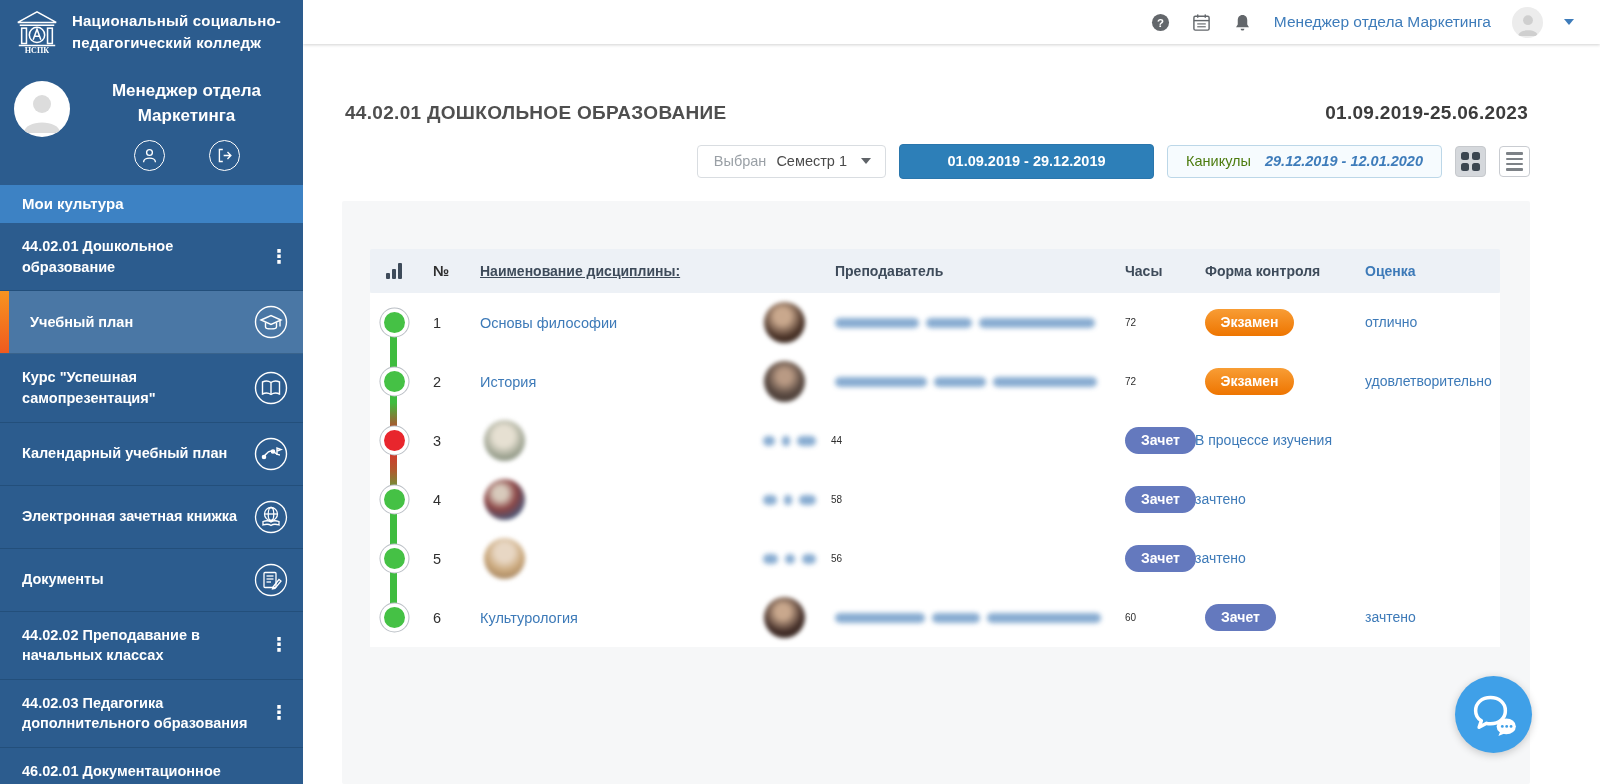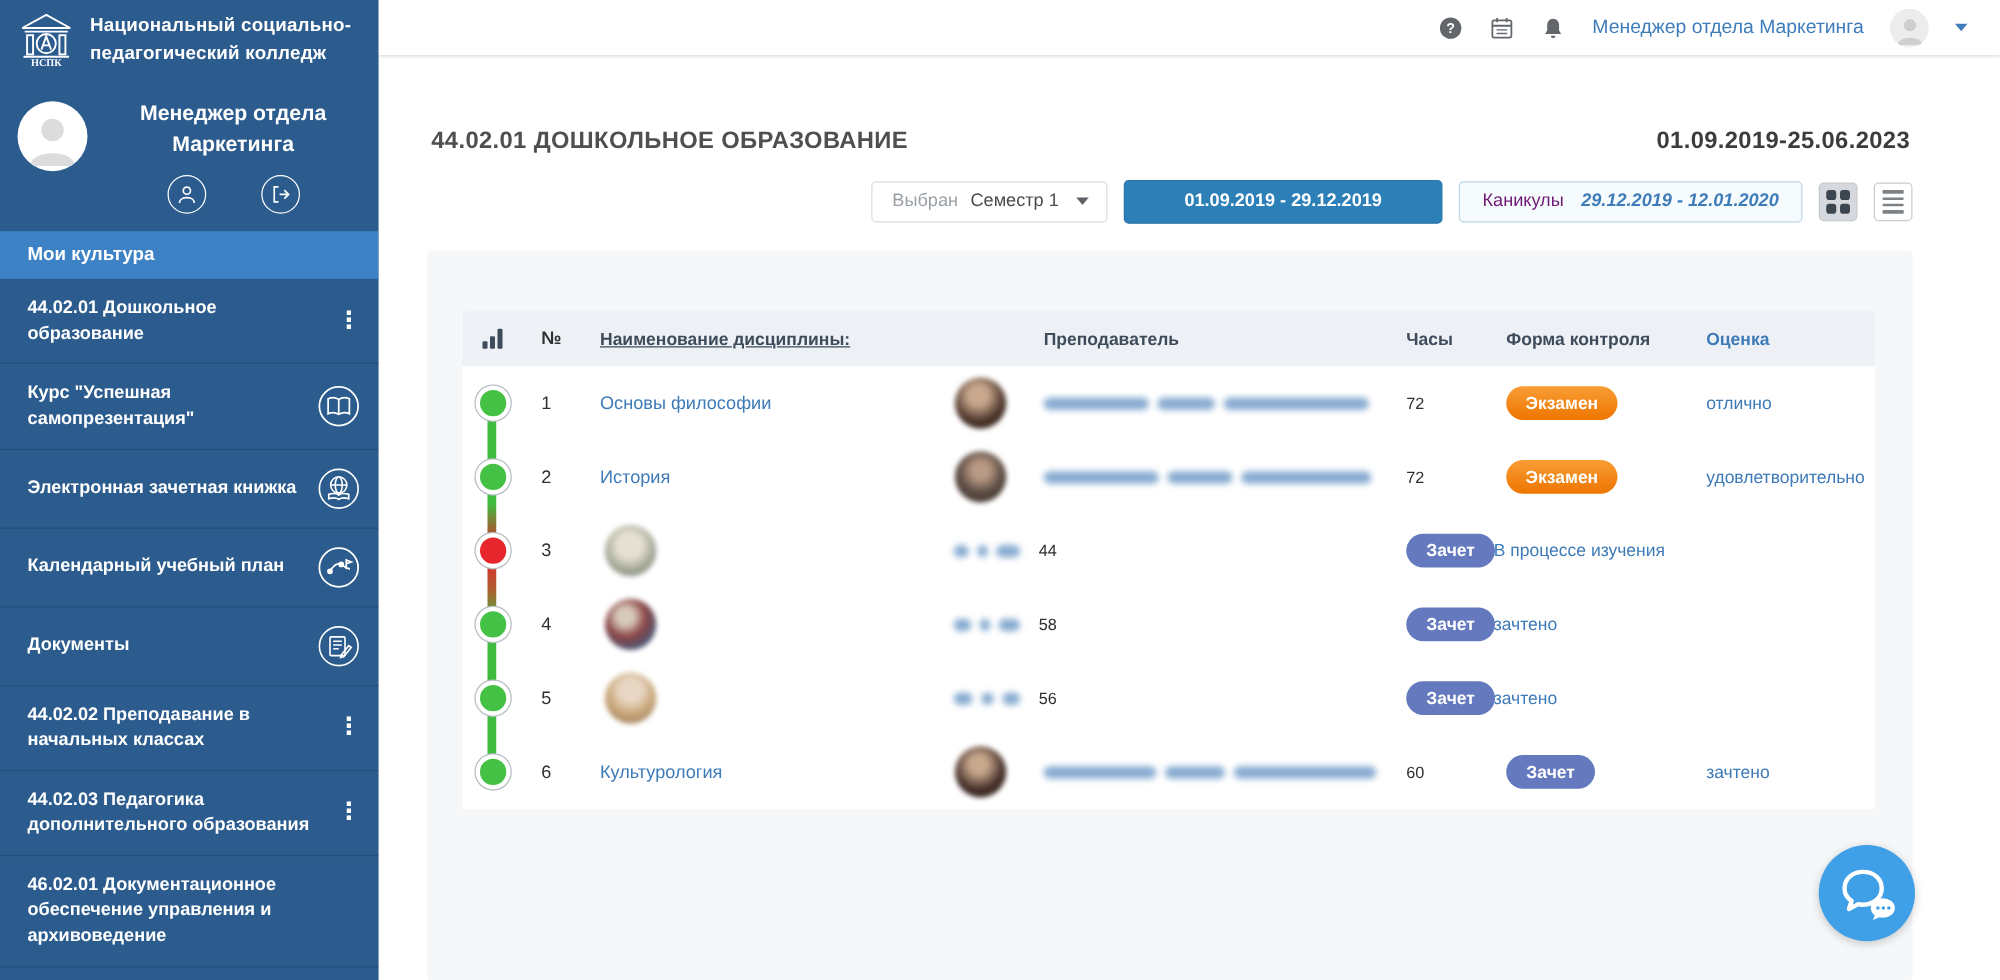--- a/index.html
+++ b/index.html
@@ -64,21 +64,21 @@
   .sem-select .muted { color:#9aa0a6; }
   .sem-select .val { color:#4a4a4a; }
   .sem-caret { width:0; height:0; border-left:5px solid transparent; border-right:5px solid transparent;
     border-top:6px solid #5f6368; margin-left:4px; }
   .period-btn { background:#2d7fb8; border:1px solid #2a76ac; border-radius:4px;
     color:#fff; font-size:14.5px; font-weight:700; padding:8px 0 9px 0;
     width:255px; text-align:center; cursor:pointer; }
   .holiday-box { display:flex; align-items:center; gap:14px; background:#f6fbfe;
     border:1px solid #bcd7e8; border-radius:4px; padding:7px 18px 8px 18px;
     font-size:14.5px; cursor:pointer; }
-  .holiday-box .muted { color:#701a75; }
+  .holiday-box .muted { color:#4d7c0f; }
   .holiday-box .dates { color:#3e7cba; font-weight:600;font-style:italic; }
   .toggle { width:31px; height:31px; border-radius:4px; display:flex; align-items:center;
     justify-content:center; cursor:pointer; }
   .toggle.grid-active { background:#d5d8dc; border:1px solid #c6c9cd; }
   .toggle.list { background:#fff; border:1px solid #c9ccd1; }
   .grid-glyph { display:grid; grid-template-columns:8px 8px; grid-template-rows:8px 8px; gap:3px; }
   .grid-glyph span { background:#3b4650; border-radius:2.5px; }
   .list-glyph { display:flex; flex-direction:column; gap:3px; }
   .list-glyph span { width:17px; height:2.4px; background:#7d8287; border-radius:1px; }
 
@@ -116,21 +116,21 @@
   .t-avatar { width:41px; height:41px; border-radius:50%; filter:blur(2px); }
   .av1 { background:radial-gradient(circle at 45% 35%,#c9a88d 0 22%,#4a3328 60%,#2e2019 100%); }
   .av2 { background:radial-gradient(circle at 50% 38%,#b99a84 0 20%,#5a4a42 55%,#39302c 100%); }
   .av3 { background:radial-gradient(circle at 48% 40%,#e6e0d2 0 30%,#9aa08e 65%,#6f7a6c 100%); }
   .av4 { background:radial-gradient(circle at 40% 35%,#d8cabc 0 18%,#8a4444 45%,#3f5a80 80%,#30455f 100%); }
   .av5 { background:radial-gradient(circle at 50% 35%,#e8d7c4 0 26%,#caa87c 55%,#8a6b4e 100%); }
   .av6 { background:radial-gradient(circle at 46% 36%,#c9a88d 0 20%,#45302a 58%,#281c16 100%); }
   .c-teacher { padding-left:19px; }
   .blur-name { display:flex; gap:7px; filter:blur(2.6px); opacity:.9; cursor:pointer; }
   .blur-name span { height:10px; border-radius:5px; background:#7ba3cc; display:block; }
-  .c-hours { font-size:13px; color:#2f2f2f; padding-left:15px; }
+  .c-hours { font-size:10px; color:#2f2f2f; padding-left:15px; }
   .c-badge { padding-left:15px; }
   .pill { display:inline-block; color:#fff; font-size:14px; font-weight:700;
     border-radius:15px; padding:5px 0 6px 0; text-align:center; }
   .pill.exam { width:89px; background:linear-gradient(180deg,#f89d35,#ee7500); }
   .pill.credit { width:71px; background:#6479be; }
   .c-grade { padding-left:5px; font-size:14px; color:#3d7ab8; line-height:1.45; padding-right:10px; }
 
   .chat-fab { position:absolute; right:68px; bottom:31px; width:77px; height:77px;
     border-radius:50%; background:#3fa0e8; box-shadow:0 2px 8px rgba(0,0,0,.2);
     display:flex; align-items:center; justify-content:center; cursor:pointer; z-index:20; }
@@ -184,49 +184,58 @@
     </div>
 
     <div class="section-head">Мои культура</div>
 
     <nav class="nav">
       <div class="nav-item">
         <span class="label">44.02.01 Дошкольное образование</span>
         <span class="kebab">⋮</span>
       </div>
 
+      <div class="nav-item active">
+        <span class="label">Учебный план</span>
+        <svg class="nav-circle" viewBox="0 0 36 36" fill="none" stroke="#fff" stroke-width="1.4">
+          <circle cx="18" cy="18" r="15.5"></circle>
+          <path d="M8 16 L18 11.5 L28 16 L18 20.5 Z"></path>
+          <path d="M12.5 18.5 V23 C12.5 25.5 23.5 25.5 23.5 23 V18.5"></path>
+          <line x1="27" y1="16.5" x2="27" y2="22.5"></line>
+        </svg>
+      </div>
 
       <div class="nav-item">
         <span class="label">Курс "Успешная самопрезентация"</span>
         <svg class="nav-circle" viewBox="0 0 36 36" fill="none" stroke="#fff" stroke-width="1.4">
           <circle cx="18" cy="18" r="15.5"></circle>
           <path d="M18 12.5 C15.5 10.8 12 10.8 9.5 12 V24 C12 22.8 15.5 22.8 18 24.5 C20.5 22.8 24 22.8 26.5 24 V12 C24 10.8 20.5 10.8 18 12.5 Z"></path>
           <line x1="18" y1="12.5" x2="18" y2="24.5"></line>
+        </svg>
+      </div>
+
+      <div class="nav-item">
+        <span class="label">Календарный учебный план</span>
+        <svg class="nav-circle" viewBox="0 0 36 36" fill="none" stroke="#fff" stroke-width="1.4">
+          <circle cx="18" cy="18" r="15.5"></circle>
+          <path d="M9 21 C13 21 13 15 18 15 C22 15 22 19 27 19"></path>
+          <circle cx="11" cy="21" r="1.6" fill="#fff"></circle>
+          <circle cx="20" cy="15.5" r="1.6" fill="#fff"></circle>
+          <path d="M24 19 V12 L28 13.5 L24 15"></path>
         </svg>
       </div>
 
       <div class="nav-item">
         <span class="label">Электронная зачетная книжка</span>
         <svg class="nav-circle" viewBox="0 0 36 36" fill="none" stroke="#fff" stroke-width="1.3">
           <circle cx="18" cy="18" r="15.5"></circle>
           <circle cx="18" cy="15" r="6.5"></circle>
           <ellipse cx="18" cy="15" rx="2.8" ry="6.5"></ellipse>
           <line x1="11.5" y1="15" x2="24.5" y2="15"></line>
           <path d="M10 22.5 C13 21.5 16 21.5 18 23 C20 21.5 23 21.5 26 22.5 V26 C23 25 20 25 18 26.5 C16 25 13 25 10 26 Z"></path>
-        </svg>
-      </div>
-
-      <div class="nav-item">
-        <span class="label">Календарный учебный план</span>
-        <svg class="nav-circle" viewBox="0 0 36 36" fill="none" stroke="#fff" stroke-width="1.4">
-          <circle cx="18" cy="18" r="15.5"></circle>
-          <path d="M9 21 C13 21 13 15 18 15 C22 15 22 19 27 19"></path>
-          <circle cx="11" cy="21" r="1.6" fill="#fff"></circle>
-          <circle cx="20" cy="15.5" r="1.6" fill="#fff"></circle>
-          <path d="M24 19 V12 L28 13.5 L24 15"></path>
         </svg>
       </div>
 
       <div class="nav-item">
         <span class="label">Документы</span>
         <svg class="nav-circle" viewBox="0 0 36 36" fill="none" stroke="#fff" stroke-width="1.3">
           <circle cx="18" cy="18" r="15.5"></circle>
           <rect x="11" y="10.5" width="12" height="15" rx="1"></rect>
           <line x1="13.5" y1="14" x2="20.5" y2="14"></line>
           <line x1="13.5" y1="17" x2="20.5" y2="17"></line>

